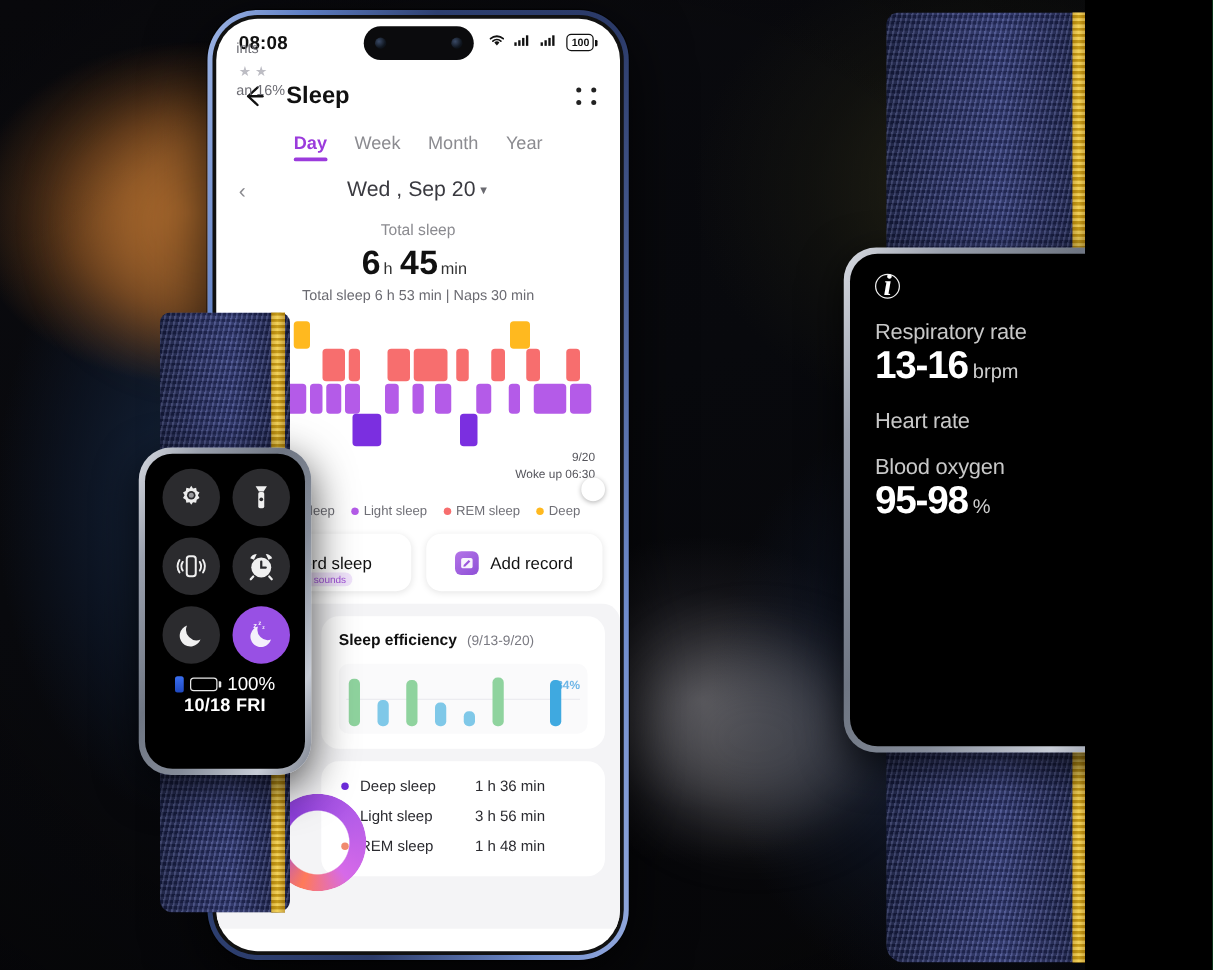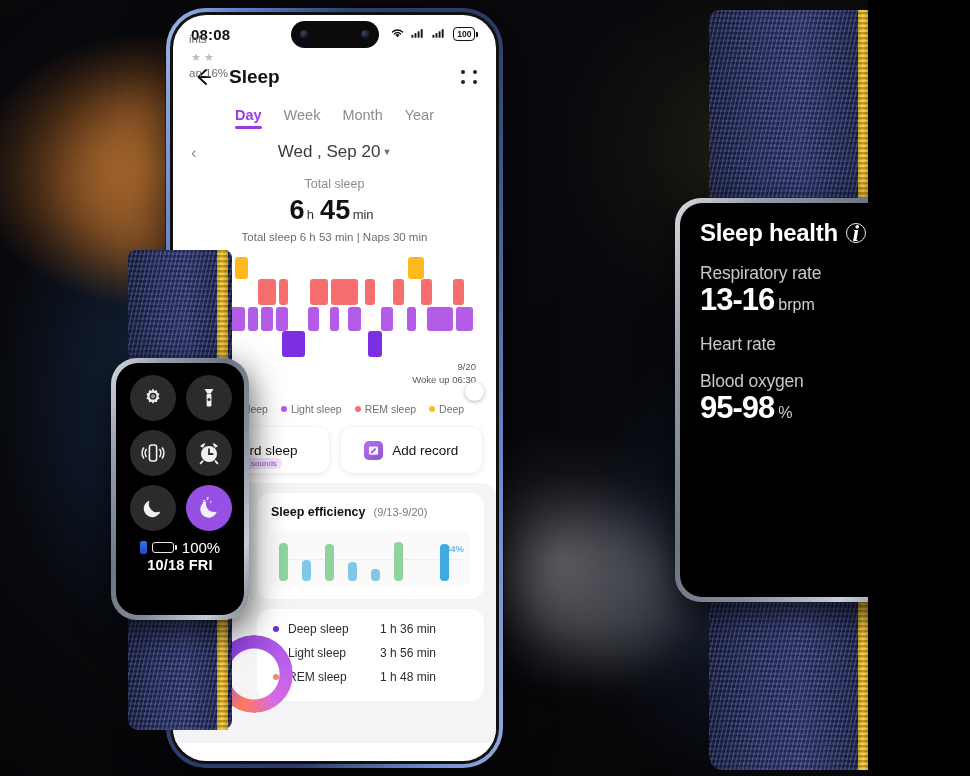--- a/index.html
+++ b/index.html
@@ -550,21 +550,20 @@
     <div class="band" style="top:0; width:168px; height:212px; border-radius:10px 10px 4px 4px;">
       <div class="band-stripe" style="right:8px;"></div>
     </div>
     <div class="band" style="bottom:0; width:168px; height:212px; border-radius:4px 4px 14px 14px;">
       <div class="band-stripe" style="right:8px;"></div>
     </div>
     <div class="watch-case" style="top:188px; width:236px; height:404px;">
       <div class="watch-btn" style="right:-9px; top:140px; width:8px; height:56px;"></div>
       <div class="watch-screen">
         <div class="sh-title">
-          <span>Sleep health</span>
           <span class="info-circle">i</span>
         </div>
 
         <div class="metric">
           <div class="m-label">Respiratory rate</div>
           <div class="m-value">
             <span class="v">13-16</span><span class="u">brpm</span>
           </div>
         </div>
 

